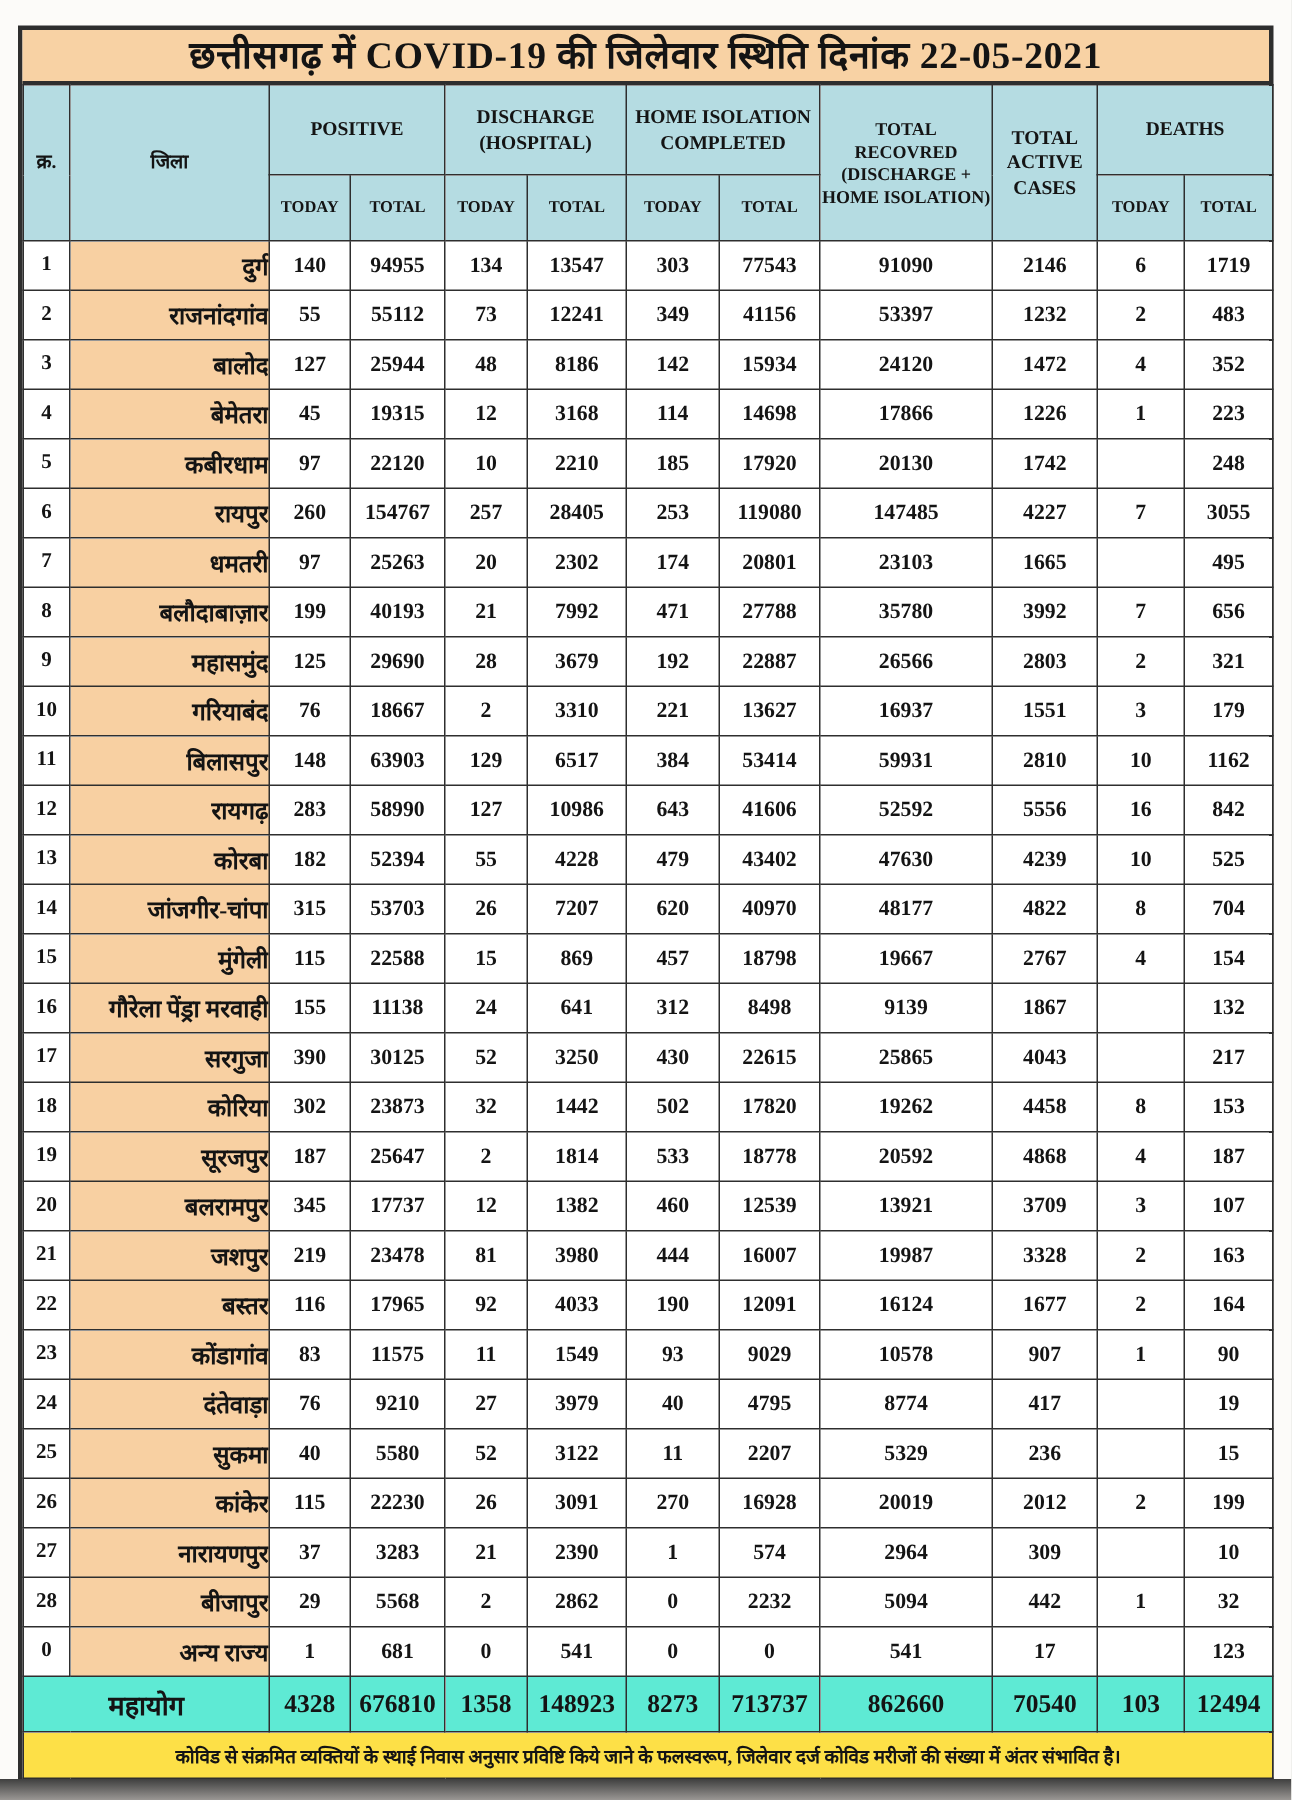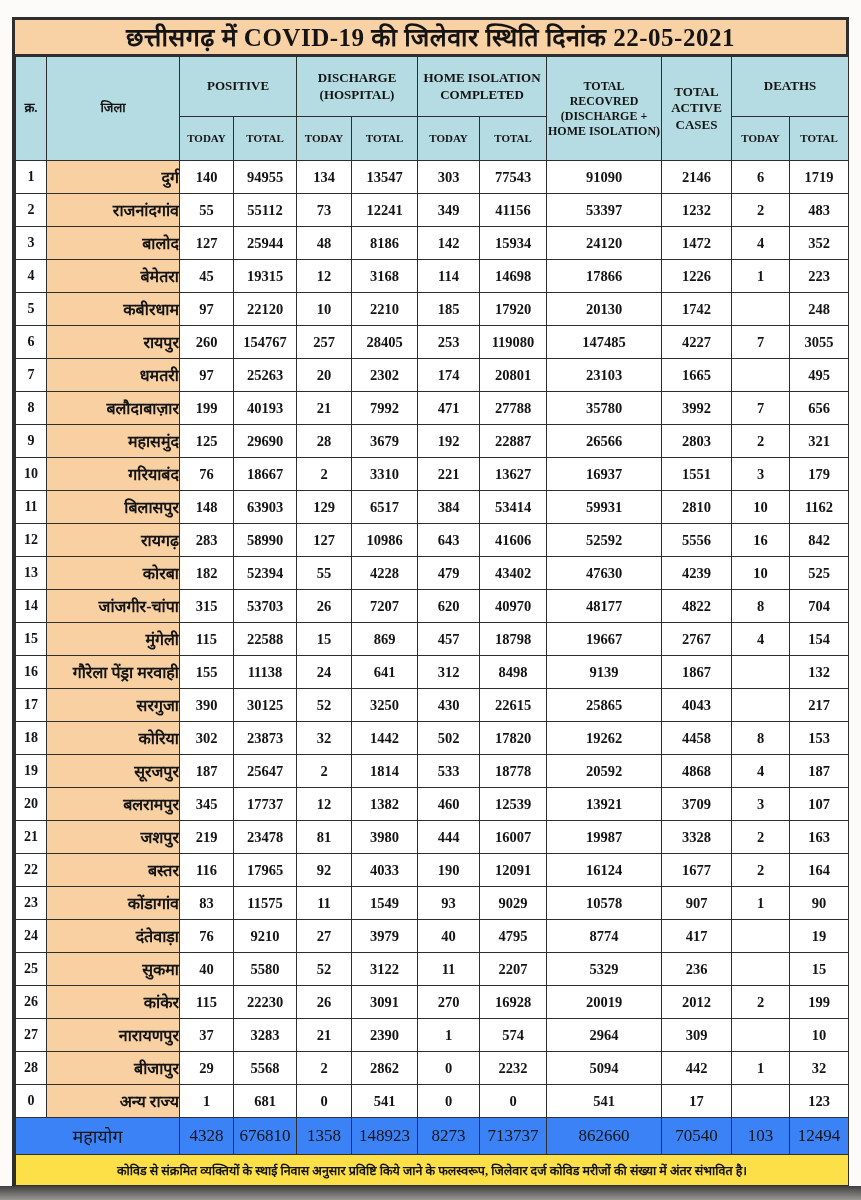--- a/index.html
+++ b/index.html
@@ -54,23 +54,23 @@
   tbody td { height:33px; font-weight:bold; font-size:14.5px; background:#ffffff; }
   tbody td.sr { font-size:14px; }
   tbody td.district {
     background:#f8d0a2;
     text-align:right;
     padding-left:7px;
     font-size:16px;
     white-space:nowrap;
   }
   tr.total-row td, tr.total-row th {
-    background:#3b82f6;
+    background:#5eead4;
     height:37px;
-    font-weight:normal;
+    font-weight:bold;
   }
   tr.total-row th.total-label { font-size:18px; }
   tr.total-row td { font-size:17px; }
   tr.footnote-row td {
     background:#fde047;
     height:31px;
     font-weight:bold;
     font-size:12.5px;
     white-space:nowrap;
   }

